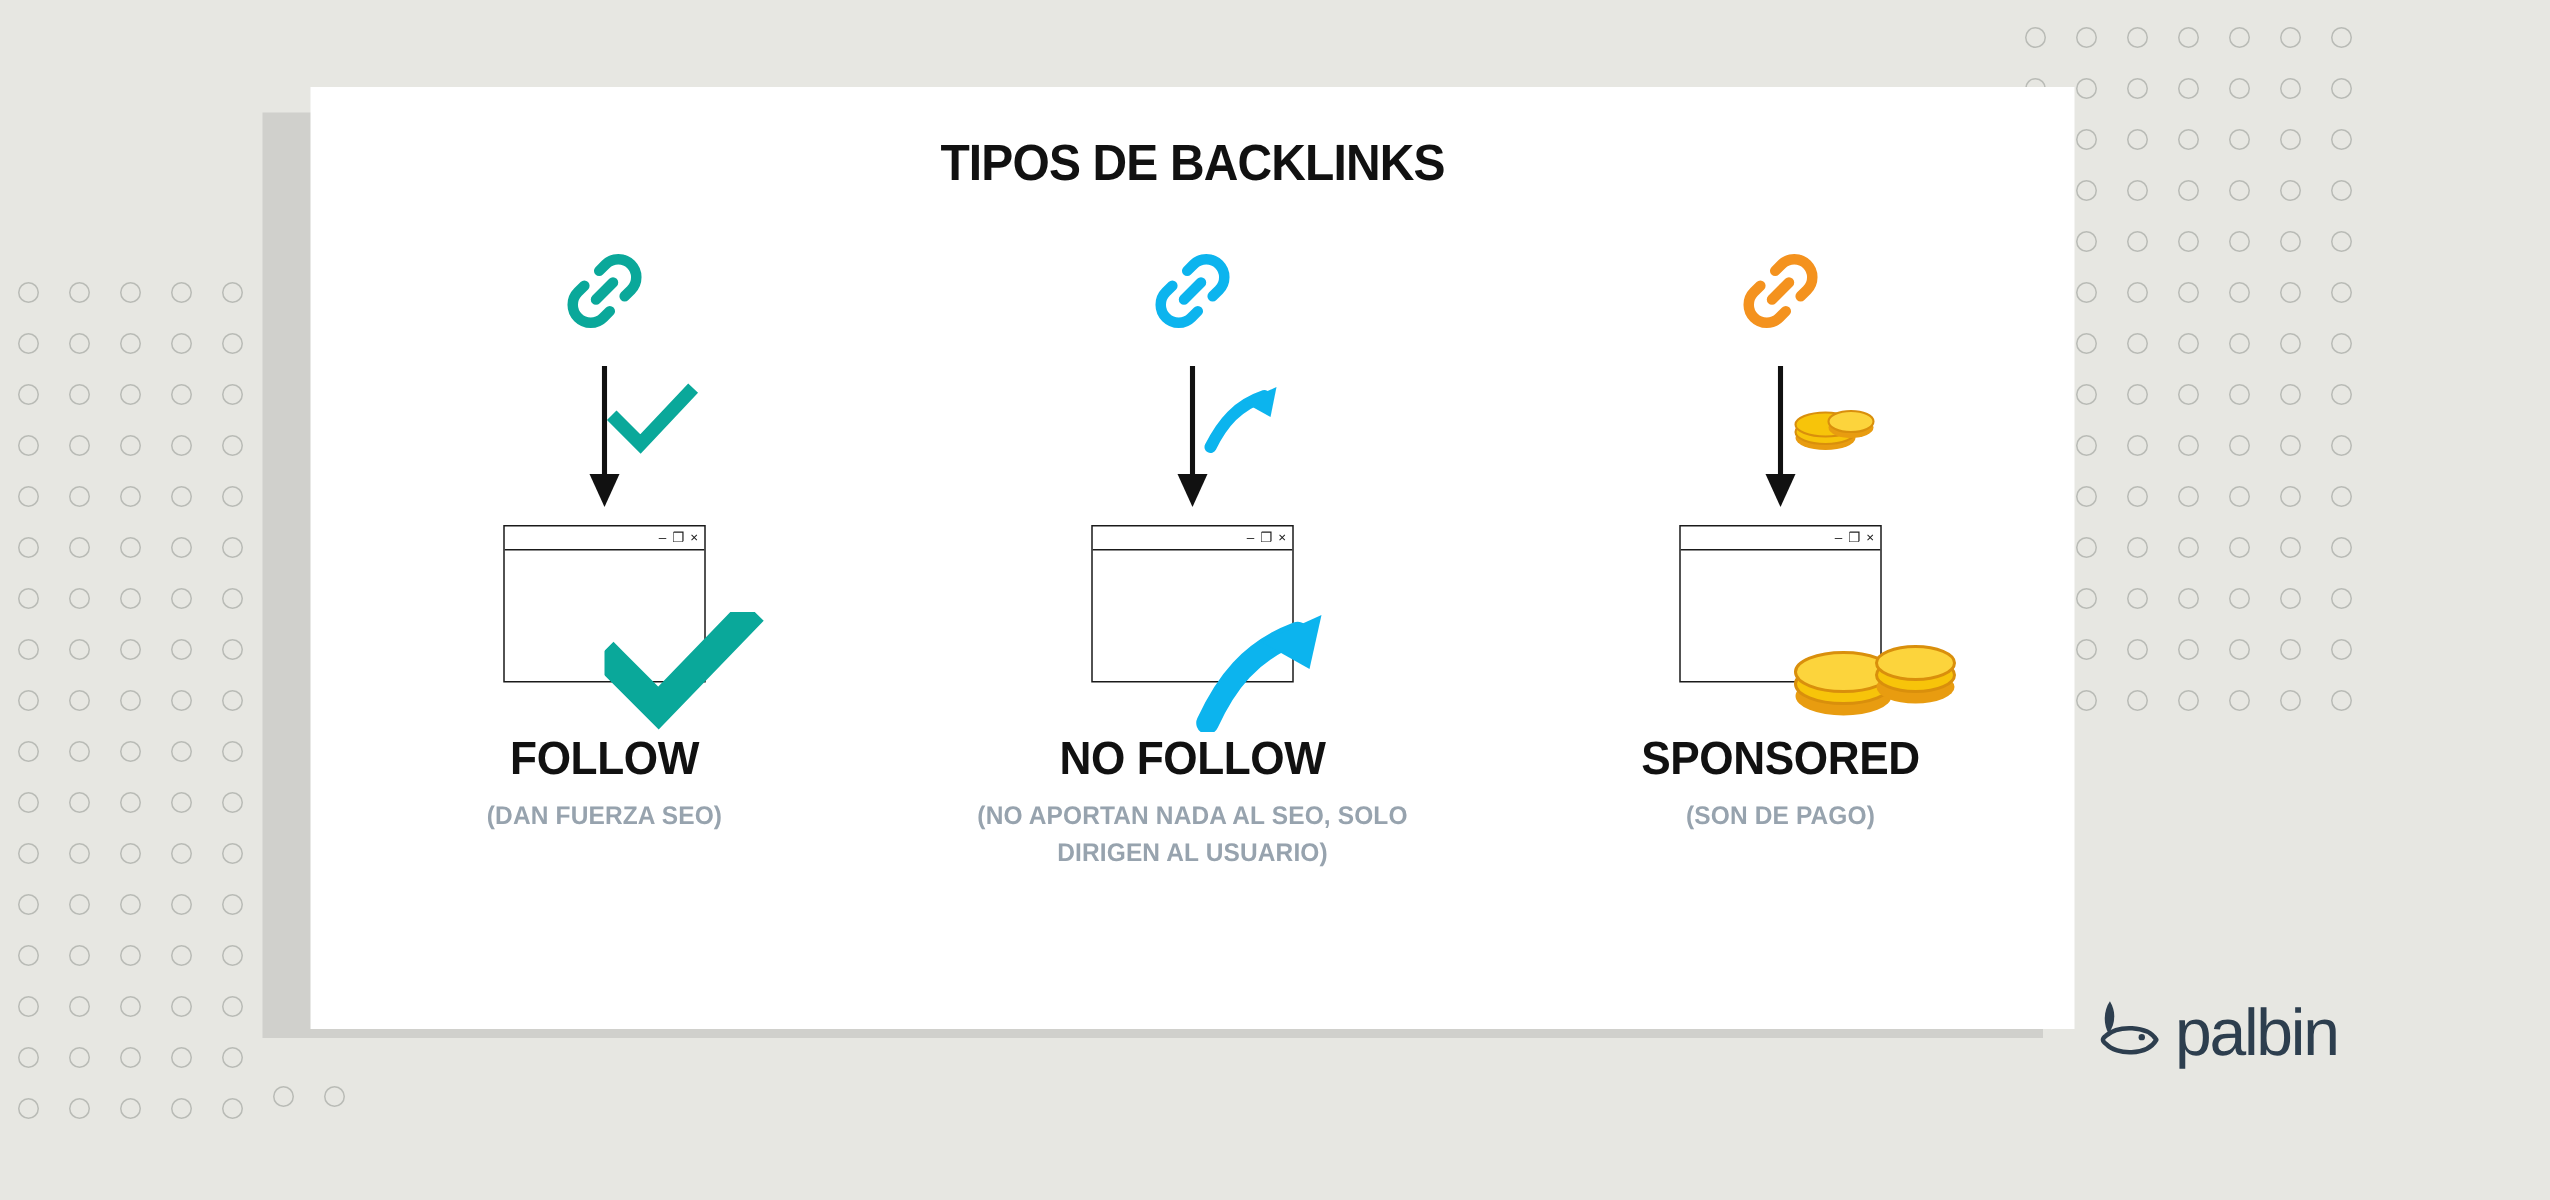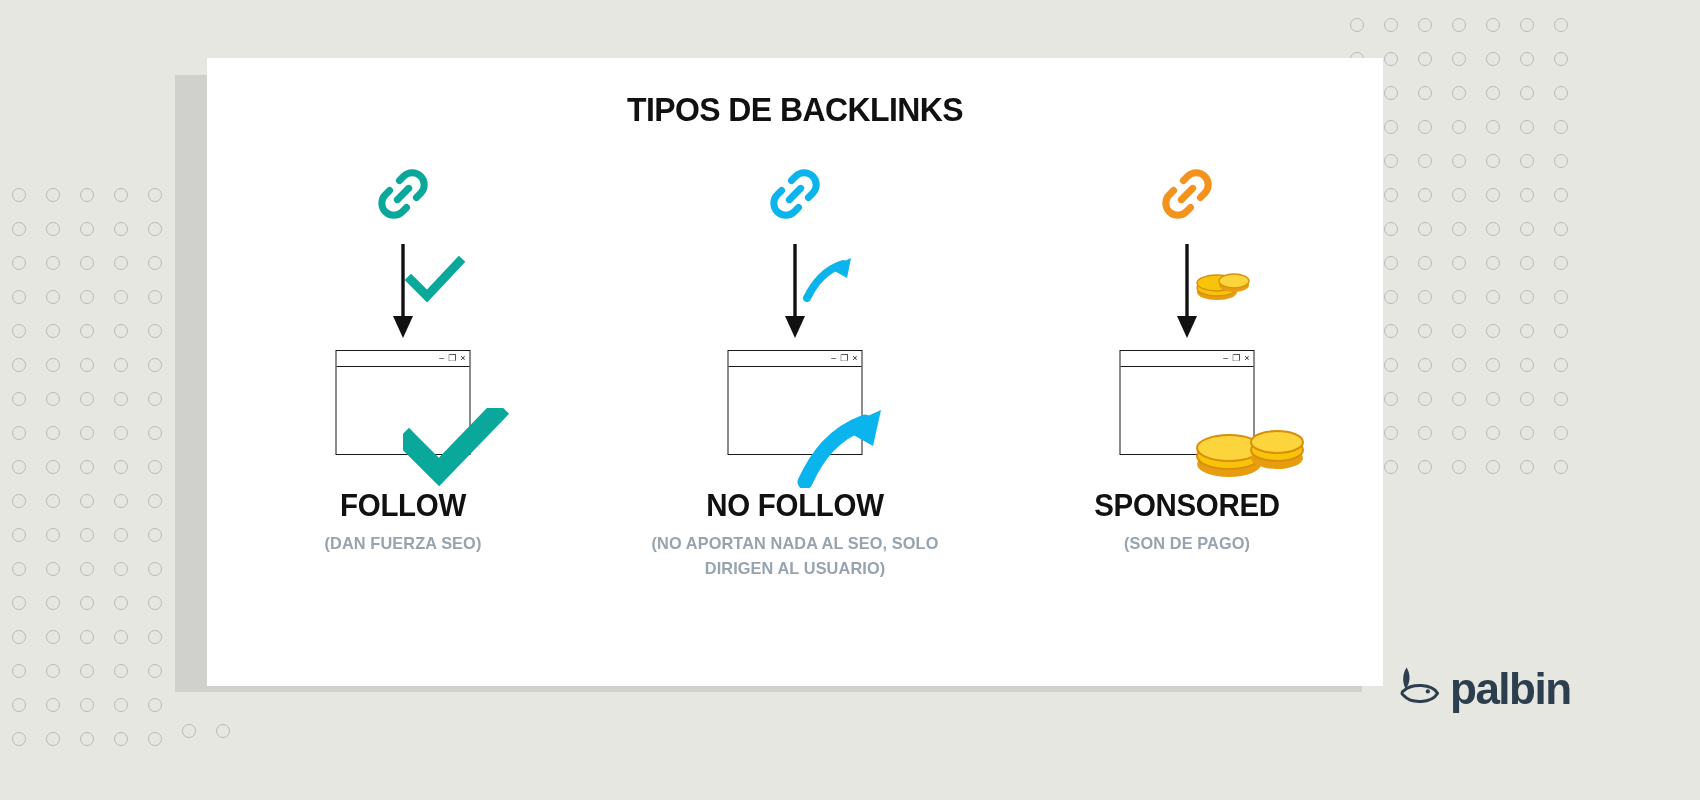--- a/index.html
+++ b/index.html
@@ -209,22 +209,22 @@
     align-items: center;
     gap: 8px;
   }
   .logo-text {
     font-size: 44px;
     line-height: 1;
     color: #2d3e4e;
     letter-spacing: -1.5px;
     font-family: "Liberation Sans", sans-serif;
   }
-  .logo-text .b1 { font-weight: 700; }
-  .logo-text .b2 { font-weight: 700; }
+  .logo-text .b1 { font-weight: 400; }
+  .logo-text .b2 { font-weight: 400; }
 </style>
 </head>
 <body>
 
 <div class="dot-grid" id="dots-left">
     <span class="dot"></span>
     <span class="dot"></span>
     <span class="dot"></span>
     <span class="dot"></span>
     <span class="dot"></span>

